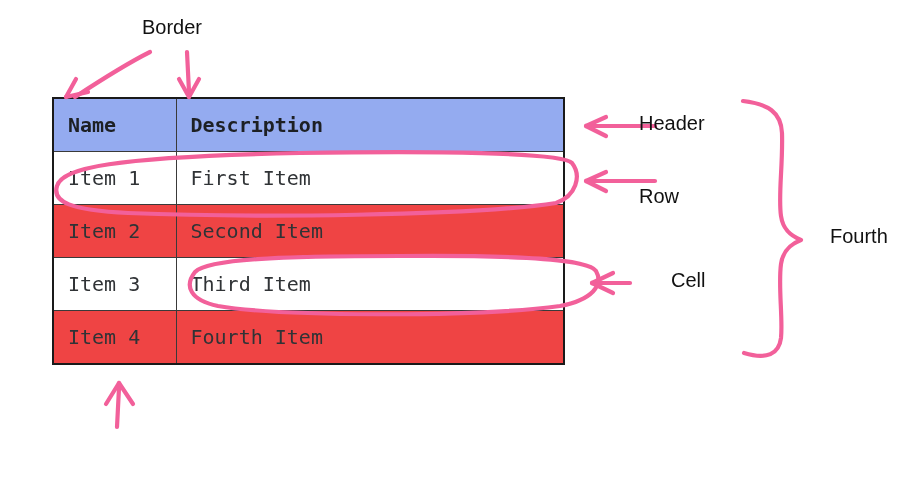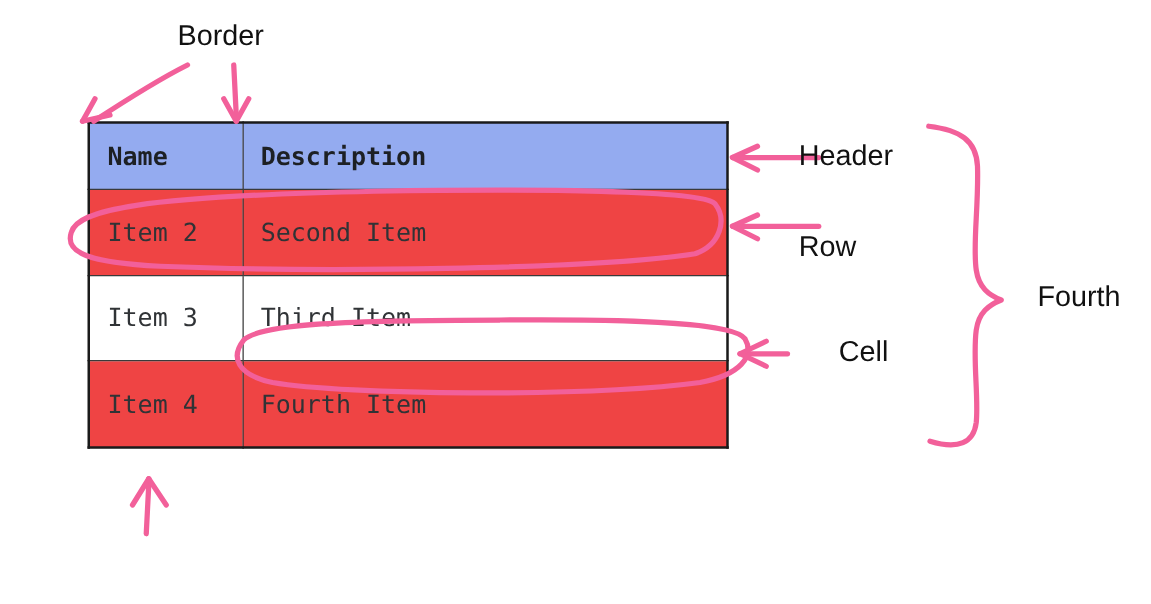--- a/index.html
+++ b/index.html
@@ -14,21 +14,21 @@
     position: relative;
     width: 921px;
     height: 483px;
     background: #ffffff;
     overflow: hidden;
   }
 
   
   #table-wrap {
     position: absolute;
-    left: 70px;
+    left: 52px;
     top: 97px;
     width: 536px;
     height: 262px;
   }
   table.diagram-table {
     border-collapse: collapse;
     width: 511px;
     height: 262px;
     table-layout: fixed;
     border: 2px solid #1a1a1a;
@@ -61,21 +61,21 @@
     position: absolute;
     left: 0;
     top: 0;
     width: 921px;
     height: 483px;
     pointer-events: none;
   }
   .anno-label {
     position: absolute;
     font-family: "Liberation Sans", sans-serif;
-    font-size: 23px;
+    font-size: 20px;
     color: #111111;
     line-height: 1;
     white-space: nowrap;
   }
   #label-border { left: 142px; top: 17px; }
   #label-header { left: 639px; top: 113px; }
   #label-row    { left: 639px; top: 186px; }
   #label-cell   { left: 639px; top: 270px; margin-left: 32px; }
   #label-table  { left: 830px; top: 226px; }
   #label-column { left: 79px;  top: 446px; }
@@ -91,20 +91,24 @@
         <col class="col-name">
         <col class="col-desc">
       </colgroup>
       <thead>
         <tr>
           <th>Name</th>
           <th>Description</th>
         </tr>
       </thead>
       <tbody>
+        <tr class="row-odd">
+          <td>Item 1</td>
+          <td>First Item</td>
+        </tr>
         <tr class="row-even">
           <td>Item 2</td>
           <td>Second Item</td>
         </tr>
         <tr class="row-odd">
           <td>Item 3</td>
           <td>Third Item</td>
         </tr>
         <tr class="row-even">
           <td>Item 4</td>

